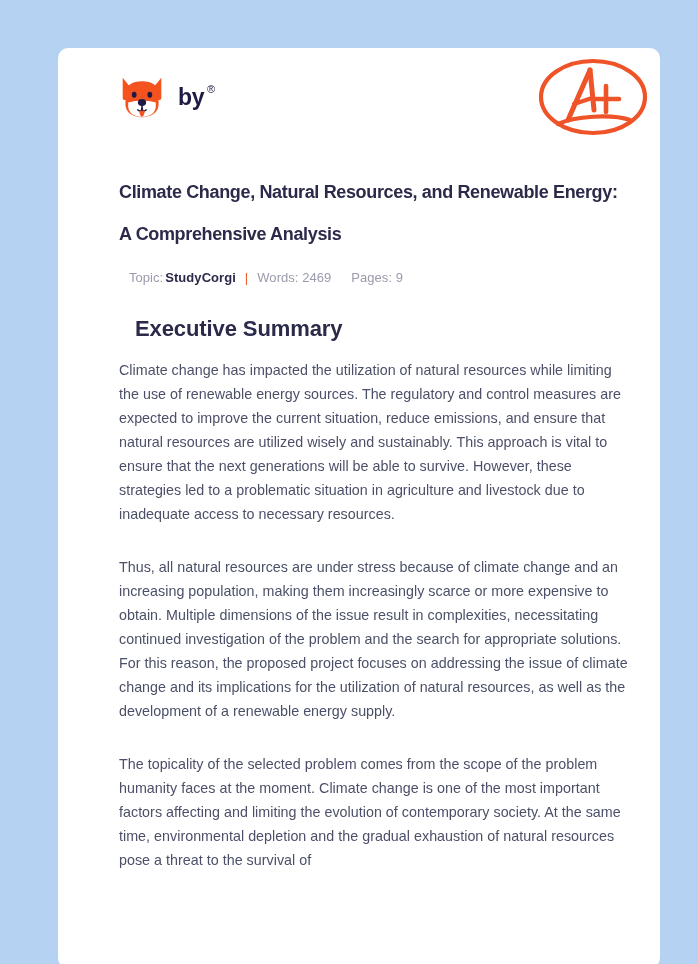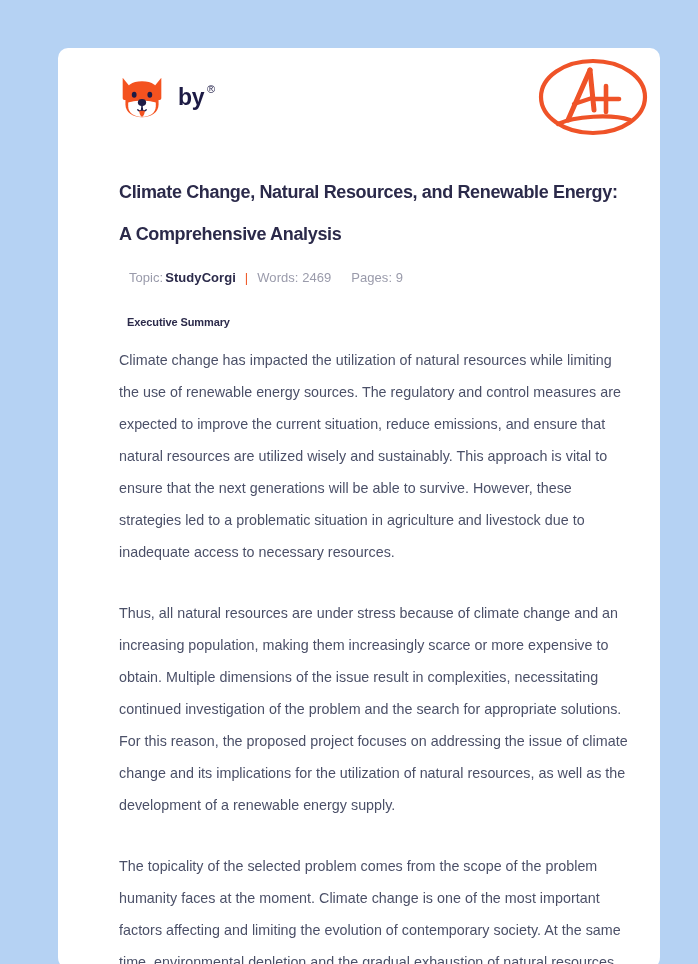--- a/index.html
+++ b/index.html
@@ -107,31 +107,31 @@
     margin-left: 2px;
   }
   .doc-meta .meta-sep {
     color: #ef5a29;
     margin: 0 9px;
   }
   .doc-meta .meta-words { margin-left: 0px; }
   .doc-meta .meta-pages { margin-left: 20px; }
 
   .section-heading {
-    margin: 31px 0 0 8px;
-    font-size: 11px;
+    margin: 31px 0 0 16px;
+    font-size: 22px;
     font-weight: bold;
     color: #2b2a4a;
     letter-spacing: -0.1px;
   }
 
   .doc-paragraph {
     margin: 16px 0 0 0;
     font-size: 14.3px;
-    line-height: 32px;
+    line-height: 24px;
     color: #4b5068;
     letter-spacing: 0.02px;
   }
   .doc-paragraph + .doc-paragraph {
     margin-top: 29px;
   }
 </style>
 </head>
 <body>
 

